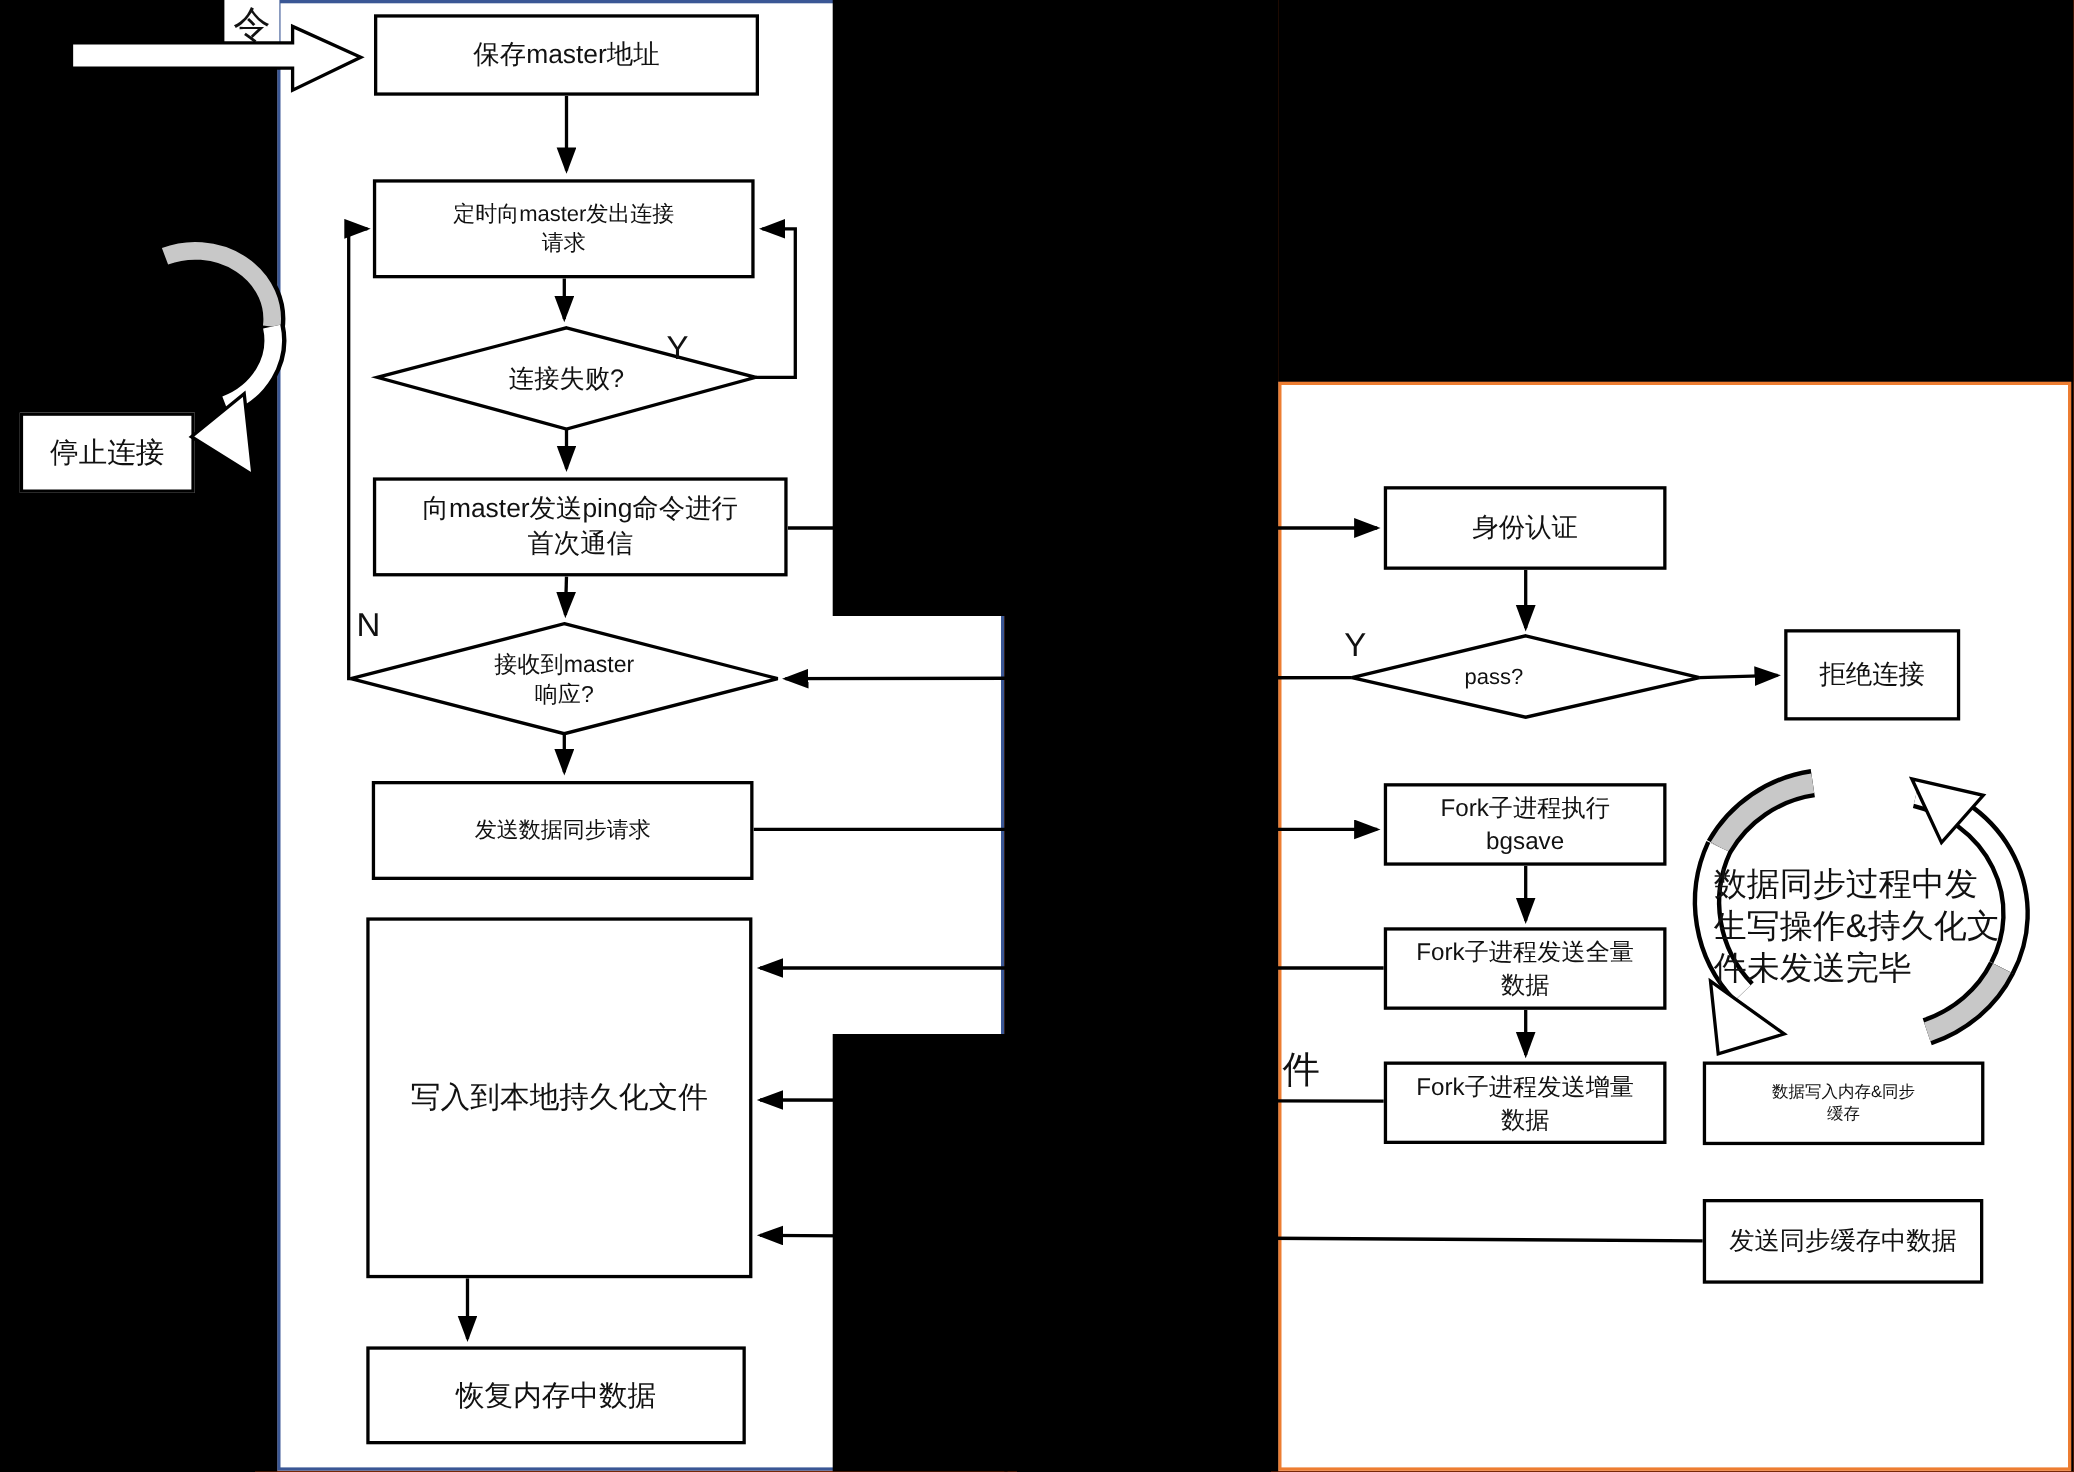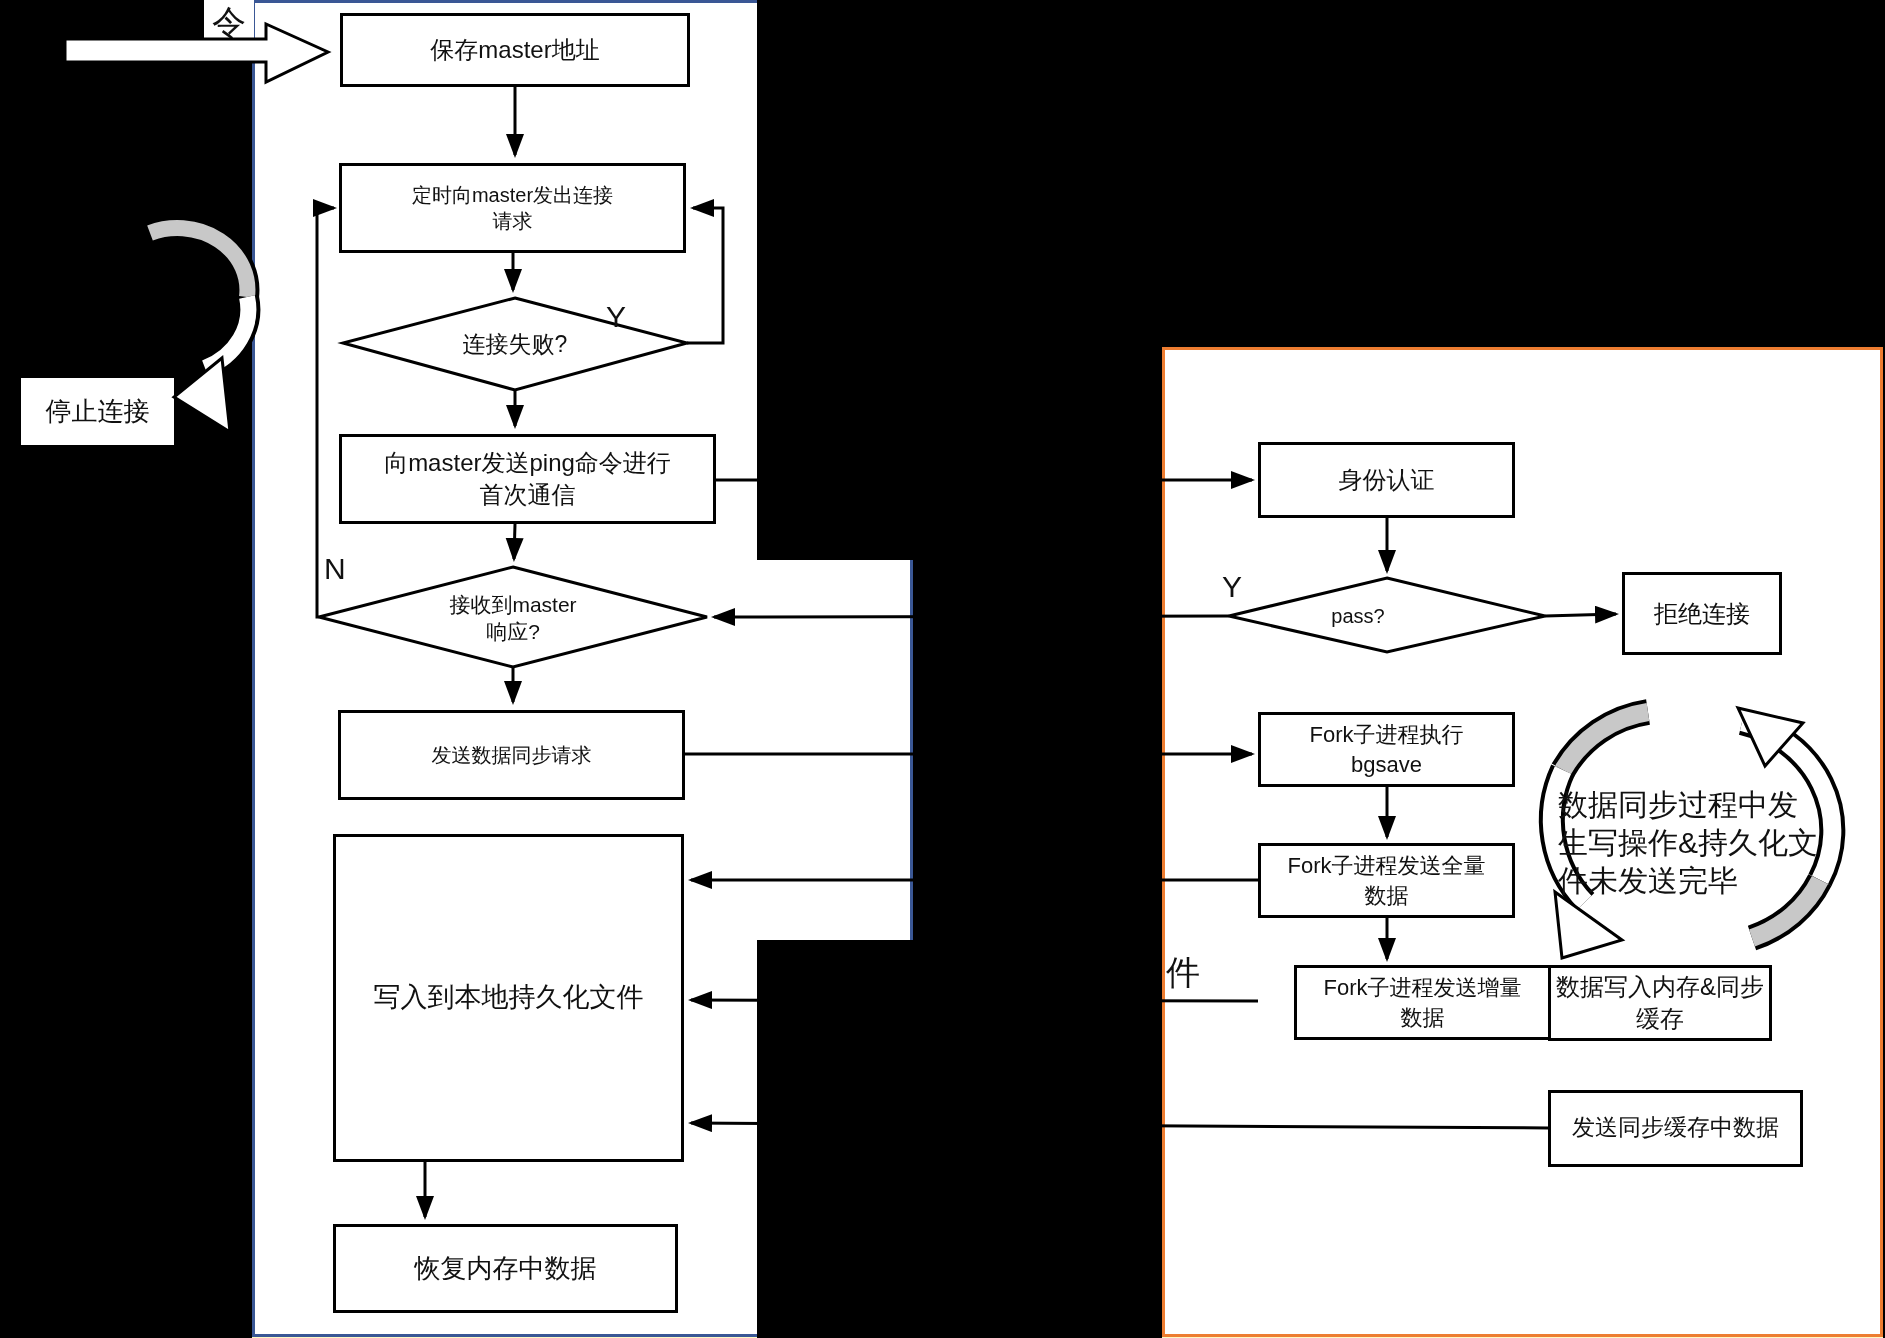--- a/index.html
+++ b/index.html
@@ -1,16 +1,16 @@
 <!DOCTYPE html>
 <html><head>
 <meta charset="utf-8">
 <style>
   html,body{margin:0;padding:0;background:#000;}
-  #canvas{position:relative;width:1885px;height:1338px;background:#fef9c3;overflow:hidden;
+  #canvas{position:relative;width:1885px;height:1338px;background:#c2410c;overflow:hidden;
           font-family:"Liberation Sans",sans-serif;color:#111;}
   .panel{position:absolute;background:#fff;box-sizing:border-box;}
   #panel-left{left:252px;top:0;width:661px;height:1337px;border:3px solid #3A5795;}
   #panel-right{left:1162px;top:347px;width:721px;height:990px;border:3px solid #ED7D31;}
   svg.layer{position:absolute;left:0;top:0;width:1885px;height:1338px;pointer-events:none;}
   #flow-svg{z-index:10;}
   #top-svg{z-index:30;}
   .node{position:absolute;background:#fff;border:3px solid #000;box-sizing:border-box;
         display:flex;align-items:center;justify-content:center;text-align:center;
         z-index:11;line-height:1.32;}
@@ -124,28 +124,28 @@
     </div>
   </div>
 
   <div class="node" style="left:1258px;top:843px;width:257px;height:75px;font-size:22px;">
     <div>
       <span style="display:block">Fork子进程发送全量</span>
       <span style="display:block">数据</span>
     </div>
   </div>
 
-  <div class="node" style="left:1258px;top:965px;width:257px;height:75px;font-size:22px;margin-left:36px;">
+  <div class="node" style="left:1258px;top:965px;width:257px;height:75px;font-size:22px;">
     <div>
       <span style="display:block">Fork子进程发送增量</span>
       <span style="display:block">数据</span>
     </div>
   </div>
 
-  <div class="node" style="left:1548px;top:965px;width:224px;height:76px;font-size:24px;">
+  <div class="node" style="left:1548px;top:965px;width:256px;height:76px;font-size:15px;">
     <div>
       <span style="display:block">数据写入内存&amp;同步</span>
       <span style="display:block">缓存</span>
     </div>
   </div>
 
   <div class="node" style="left:1548px;top:1090px;width:255px;height:77px;font-size:23px;font-family:Liberation Serif, serif;">
     <span>发送同步缓存中数据</span>
   </div>
 

